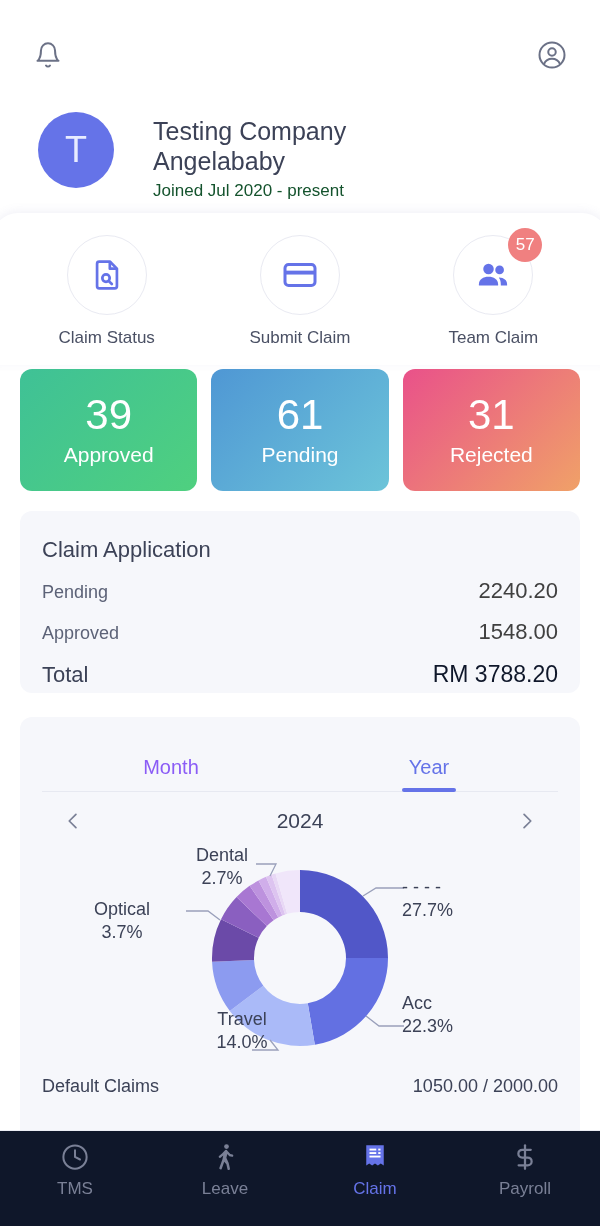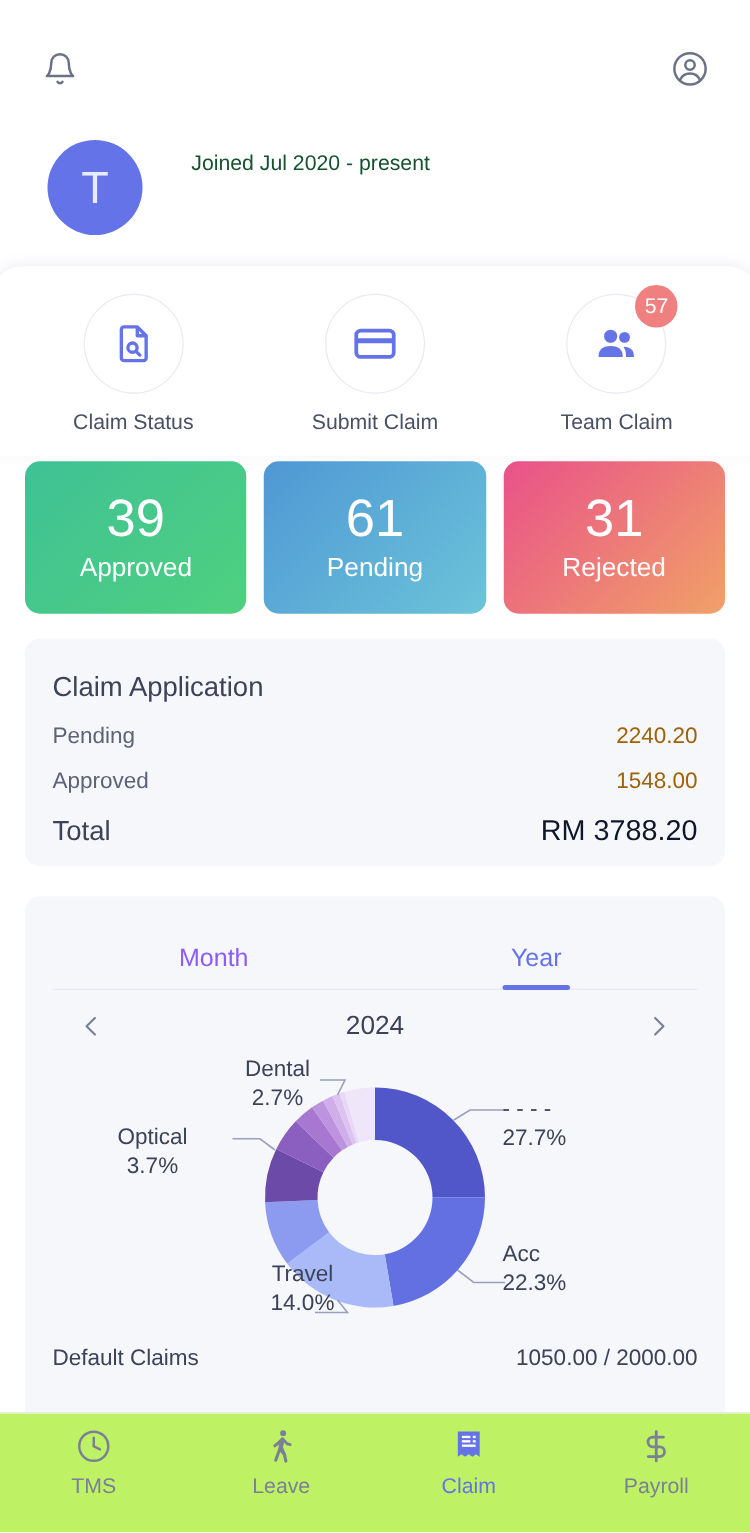--- a/index.html
+++ b/index.html
@@ -74,21 +74,21 @@
 
   
   .card {
     position:absolute; left:20px; width:560px;
     background:#f6f7fb; border-radius:12px;
   }
   .claim-card { top:511px; height:182px; padding:26px 22px 0 22px; }
   .card-title { font-size:22px; color:#3c4257; }
   .row { display:flex; justify-content:space-between; align-items:baseline; margin-top:15px; }
   .row .k { font-size:18px; color:#5c6277; }
-  .row .v { font-size:18px; color:#a16207; }
+  .row .v { font-size:22px; color:#404040; }
   .row.total { margin-top:16px; }
   .row.total .k { font-size:22px; color:#3c4257; }
   .row.total .v { font-size:23px; color:#0f172a; }
 
   
   .exp-card { top:717px; height:432px; padding:23px 22px 0 22px; overflow:hidden; }
   .tabs { display:flex; margin-top:16px; border-bottom:1px solid #e7e9f1; }
   .tab {
     flex:1; text-align:center; padding-bottom:12px;
     font-size:20px; color:#8b5cf6; position:relative;
@@ -105,21 +105,21 @@
   .chartwrap { position:relative; width:516px; height:230px; margin-top:2px; }
   .chartwrap svg { position:absolute; top:0; left:0; }
   .clbl { position:absolute; font-size:18px; color:#3c4257; text-align:center; line-height:23px; }
 
   .defrow { display:flex; justify-content:space-between; margin-top:6px; }
   .defrow .k, .defrow .v { font-size:18px; color:#3c4257; }
 
   
   .bottomnav {
     position:absolute; bottom:0; left:0; width:600px; height:96px;
-    background:#bef264; border-top:1px solid #eceef4;
+    background:#0f172a; border-top:1px solid #eceef4;
     display:flex; align-items:flex-start; padding-top:11px;
   }
   .nav-item { flex:1; display:flex; flex-direction:column; align-items:center; }
   .nav-label { font-size:17px; color:#7a8096; margin-top:7px; }
   .nav-item.active .nav-label { color:#6573e8; }
 </style>
 </head>
 <body>
 
 <div class="screen">
@@ -138,20 +138,21 @@
         <path d="M5.6 19.2a7 7 0 0 1 12.8 0" stroke-linecap="round"></path>
       </svg>
     </div>
   </div>
 
   <div class="profile">
     <div class="avatar">
       <span>T</span>
     </div>
     <div class="profile-text">
+      <div class="company">Testing Company Angelababy</div>
       <div class="joined">Joined Jul 2020 - present</div>
     </div>
   </div>
 
   <div class="qa-card">
     <div class="qa-row">
 
       <div class="qa-item">
         <div class="qa-circle">
           <svg width="34" height="36" viewBox="0 0 24 24" fill="none" stroke="#6573e8" stroke-width="1.9" stroke-linejoin="round">

